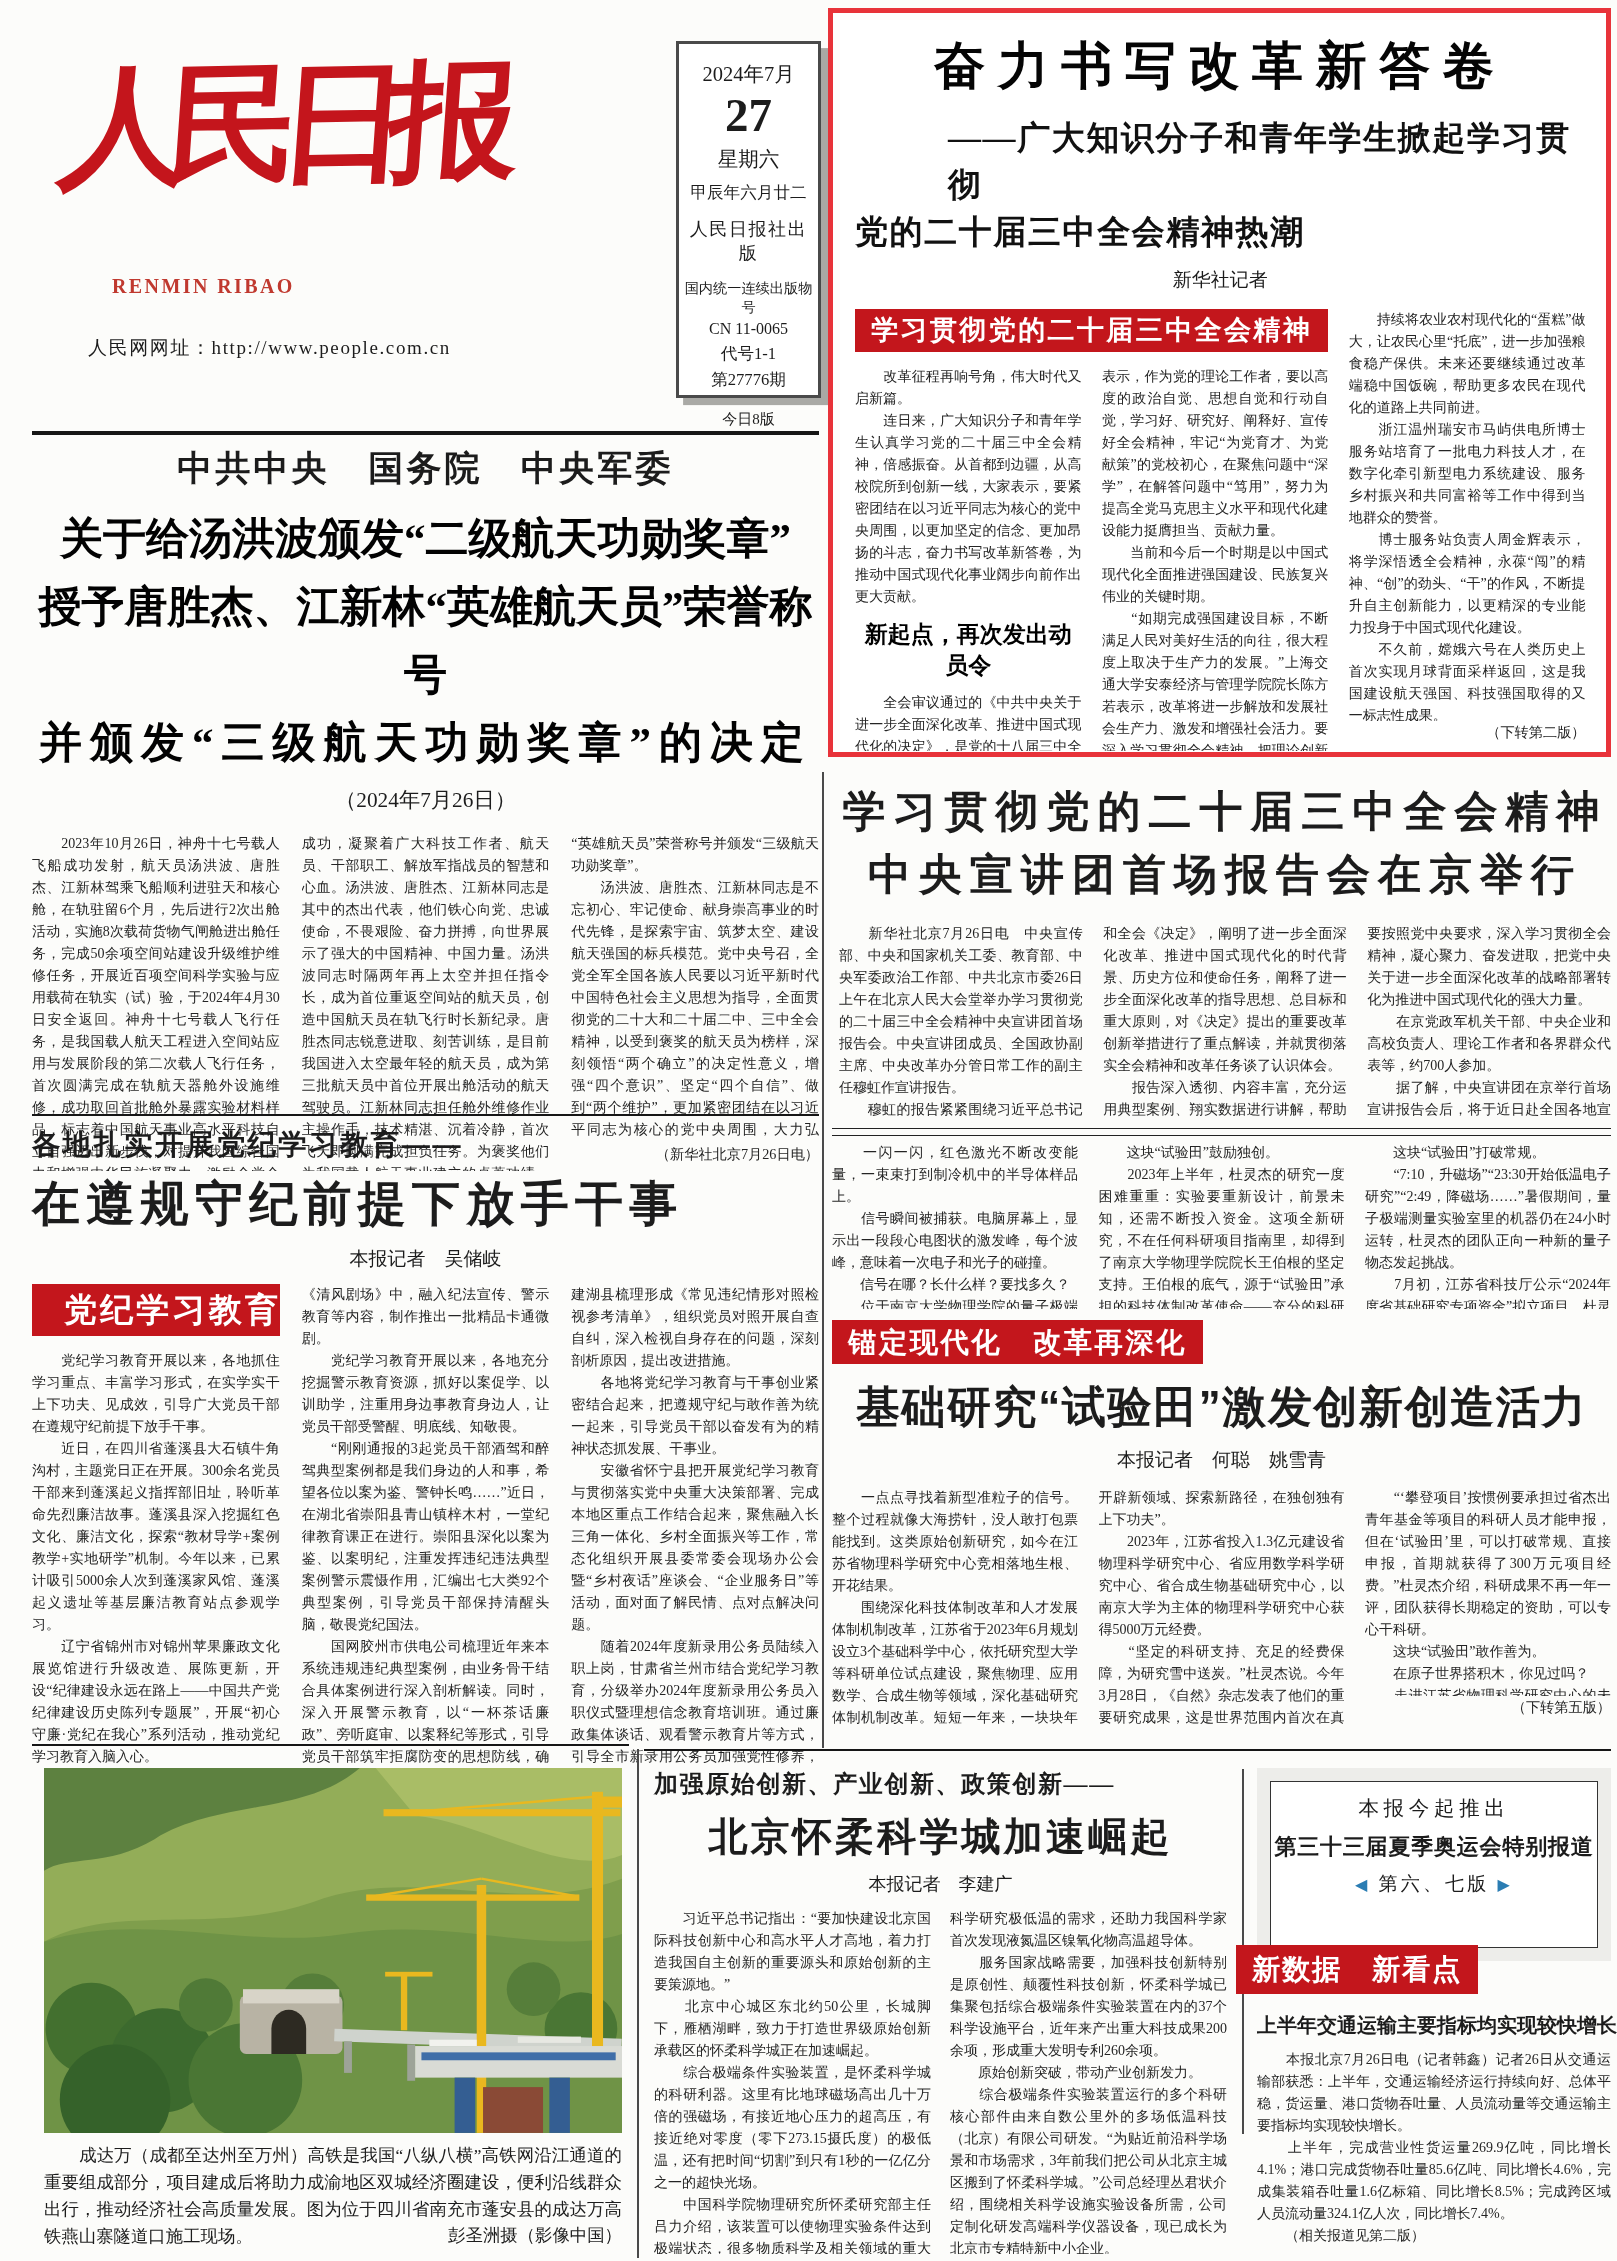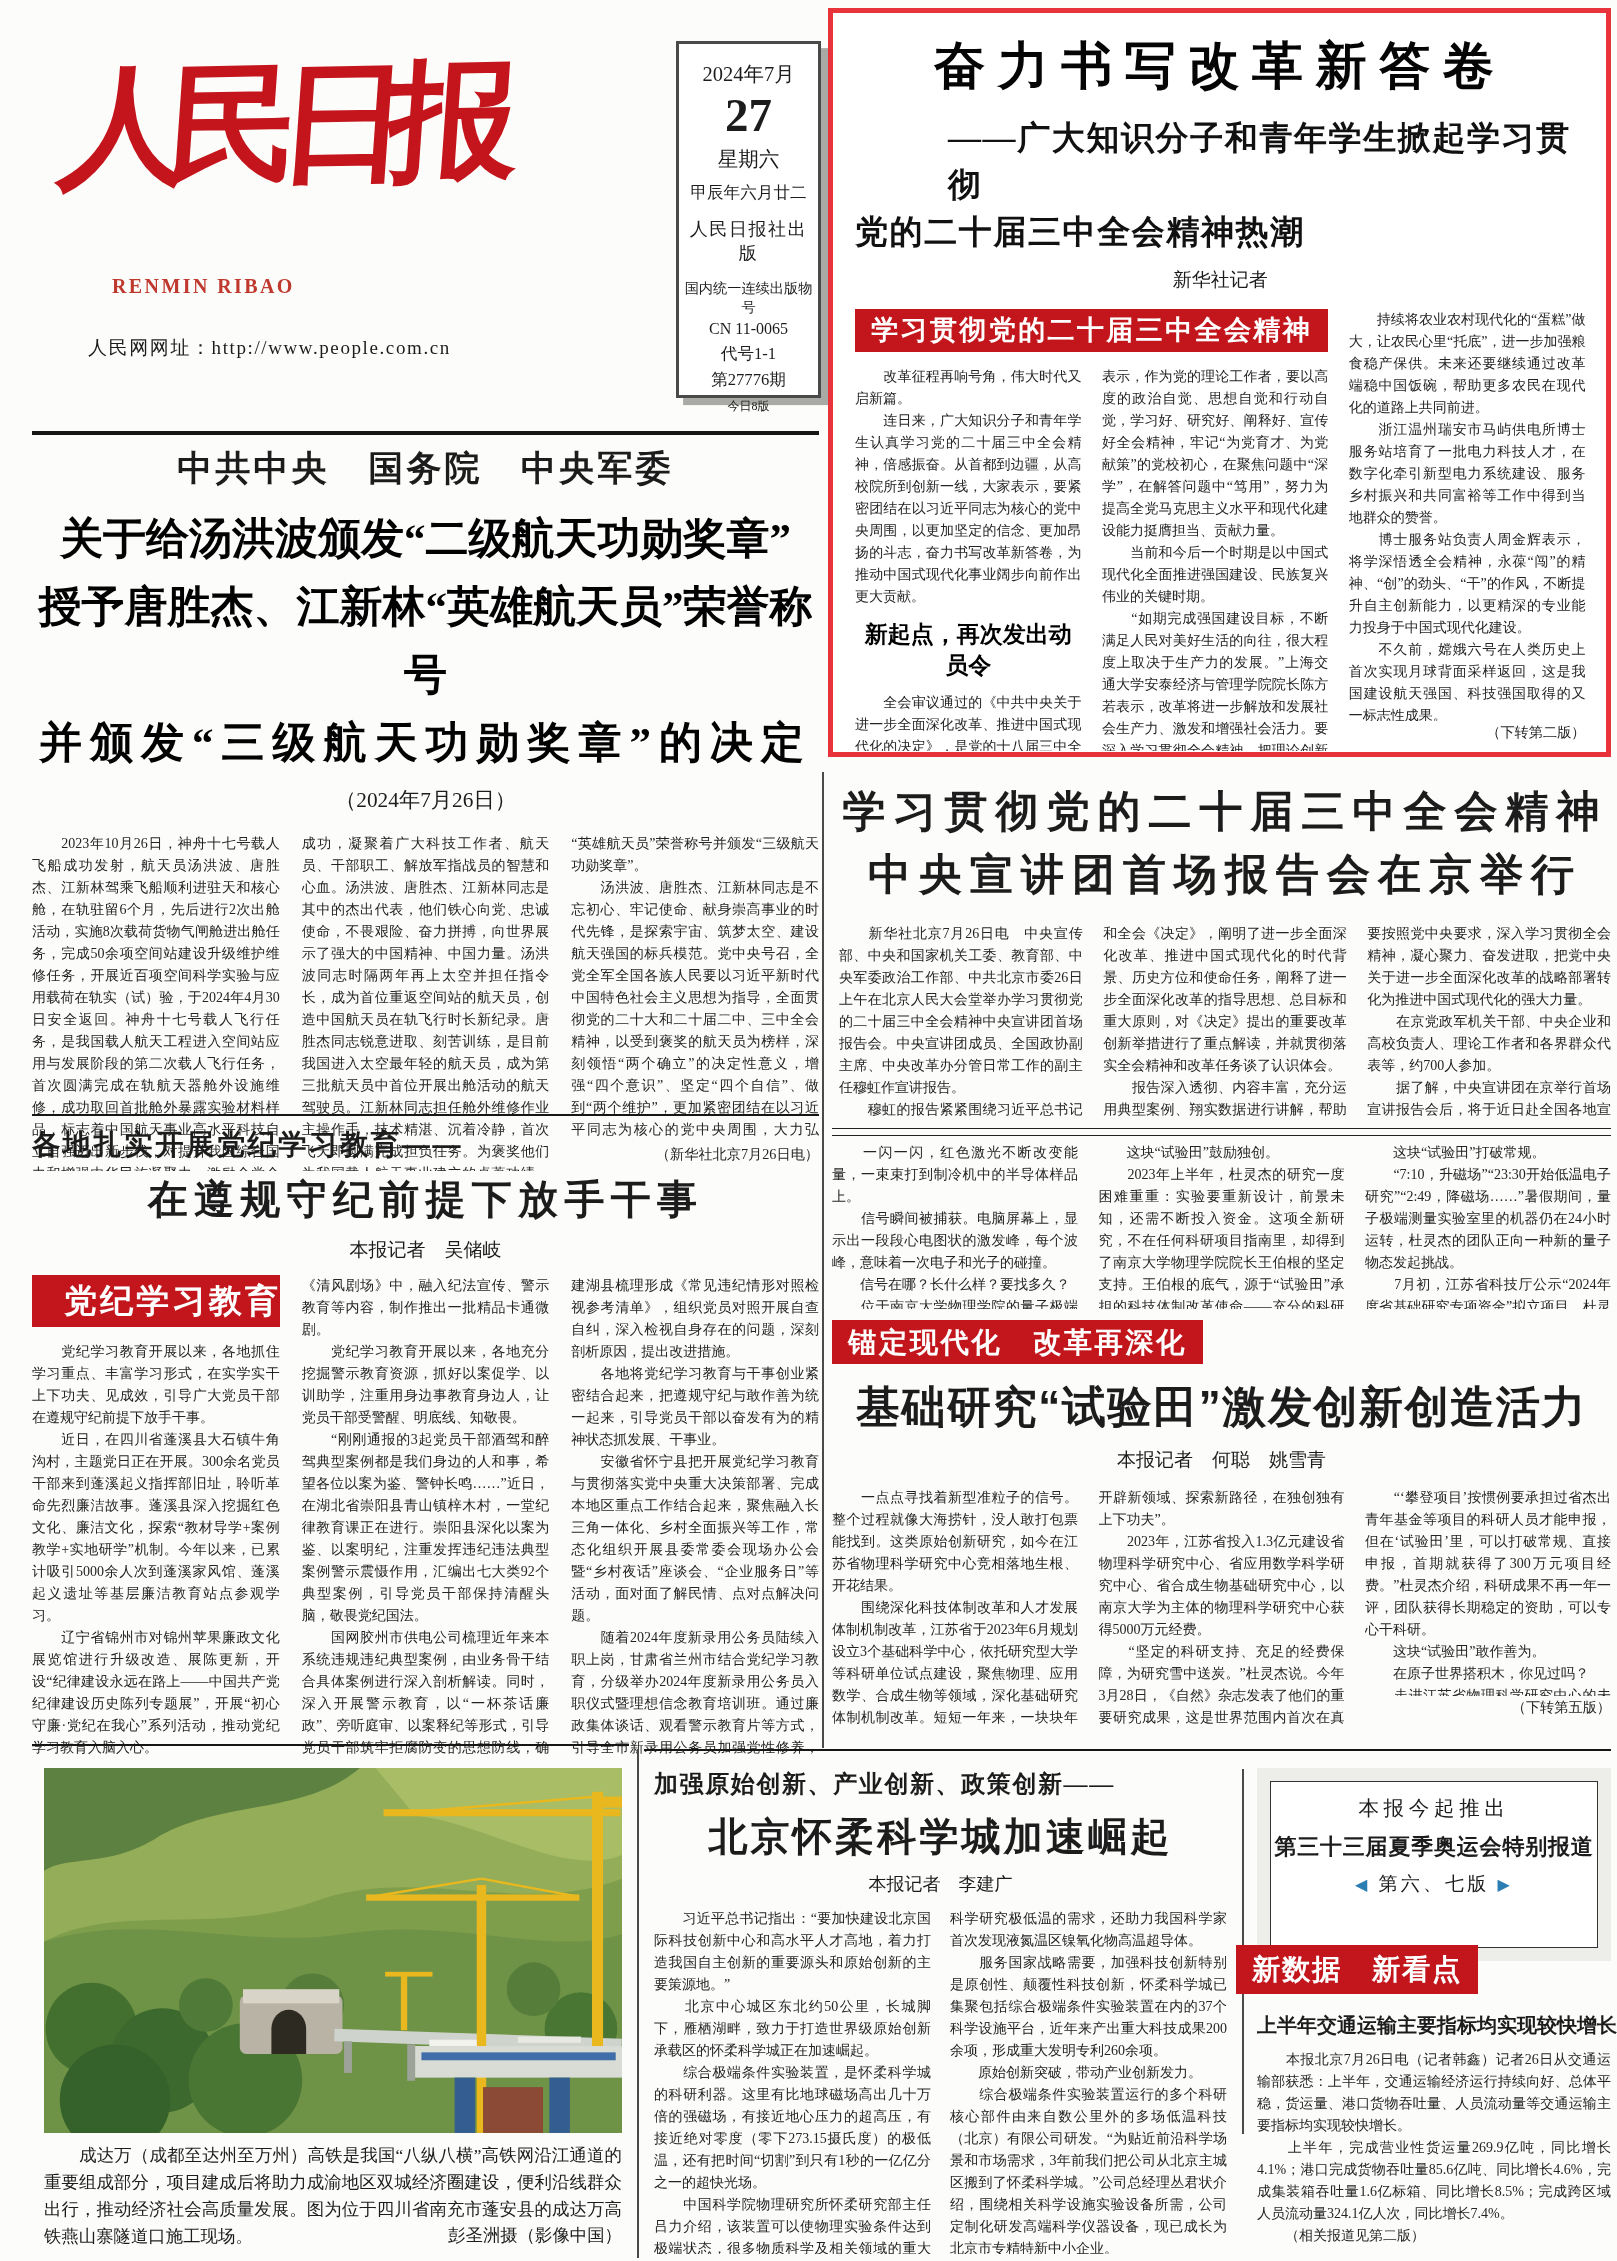--- a/index.html
+++ b/index.html
@@ -28,21 +28,21 @@
   .lead-h1{text-align:center;font-size:51px;font-weight:900;letter-spacing:12.6px;color:#050505;}
   .lead-sub{font-size:33px;font-weight:700;line-height:47px;letter-spacing:1.6px;color:#111;}
   .redbanner{background:#c3161c;color:#fff;text-align:center;font-weight:700;}
   .lead-subhead{font-size:23px;font-weight:800;text-align:center;margin:11px 0;color:#000;}
   
   .dec-kicker{text-align:center;font-size:35px;font-weight:900;letter-spacing:3.2px;}
   .dec-h{text-align:center;font-size:43px;font-weight:900;line-height:68px;color:#020202;}
   .dec-date{text-align:center;font-size:21.3px;}
   
   .dis-kicker{font-size:28.4px;font-weight:800;letter-spacing:2.4px;}
-  .dis-h{text-align:center;font-size:40px;font-weight:900;letter-spacing:6.3px;}
+  .dis-h{font-size:48px;font-weight:900;letter-spacing:6.3px;}
   .byline{text-align:center;font-size:19px;color:#1c1c1c;}
   .redlabel{background:#c3161c;color:#fff;text-align:center;font-weight:800;}
   
   .lec-h{text-align:center;font-size:43px;font-weight:900;line-height:63px;letter-spacing:8px;}
   
   .res-h{text-align:center;font-size:44px;font-weight:900;letter-spacing:1.6px;}
   
   .hua-kicker{font-size:24px;letter-spacing:1.6px;font-weight:600;}
   .hua-h{text-align:center;font-size:39px;font-weight:900;letter-spacing:3.2px;}
   
@@ -69,21 +69,21 @@
   <div class="abs infobox" style="left:676px;top:41px;width:145px;height:357px;">
     <div style="font-size:20.5px;">2024年7月</div>
     <div style="font-size:47px;font-weight:800;line-height:55px;">27</div>
     <div style="font-size:20.5px;margin-top:1.6px;">星期六</div>
     <div style="font-size:16.6px;margin-top:9.5px;">甲辰年六月廿二</div>
     <div style="font-size:18px;margin-top:12.6px;letter-spacing:1.6px;">人民日报社出版</div>
     <div style="font-size:14.2px;margin-top:14.2px;">国内统一连续出版物号</div>
     <div style="font-size:16px;margin-top:3.2px;">CN 11-0065</div>
     <div style="font-size:16.6px;margin-top:4.7px;">代号1-1</div>
     <div style="font-size:16.6px;margin-top:4.7px;">第27776期</div>
-    <div style="font-size:12px;margin-top:7px;">今日8版</div>
+    <div style="font-size:15px;margin-top:19px;">今日8版</div>
   </div>
 
   <div class="abs leadbox" style="left:828px;top:8px;width:783px;height:749px;">
     <div class="lead-h1 sans">奋力书写改革新答卷</div>
     <div style="margin-top:14.2px;">
       <div class="lead-sub" style="padding-left:93px;">——广大知识分子和青年学生掀起学习贯彻</div>
       <div class="lead-sub">党的二十届三中全会精神热潮</div>
     </div>
     <div class="byline" style="margin-top:11px;">新华社记者</div>
     <div class="cols" style="margin-top:16px;gap:20.5px;height:442px;">

